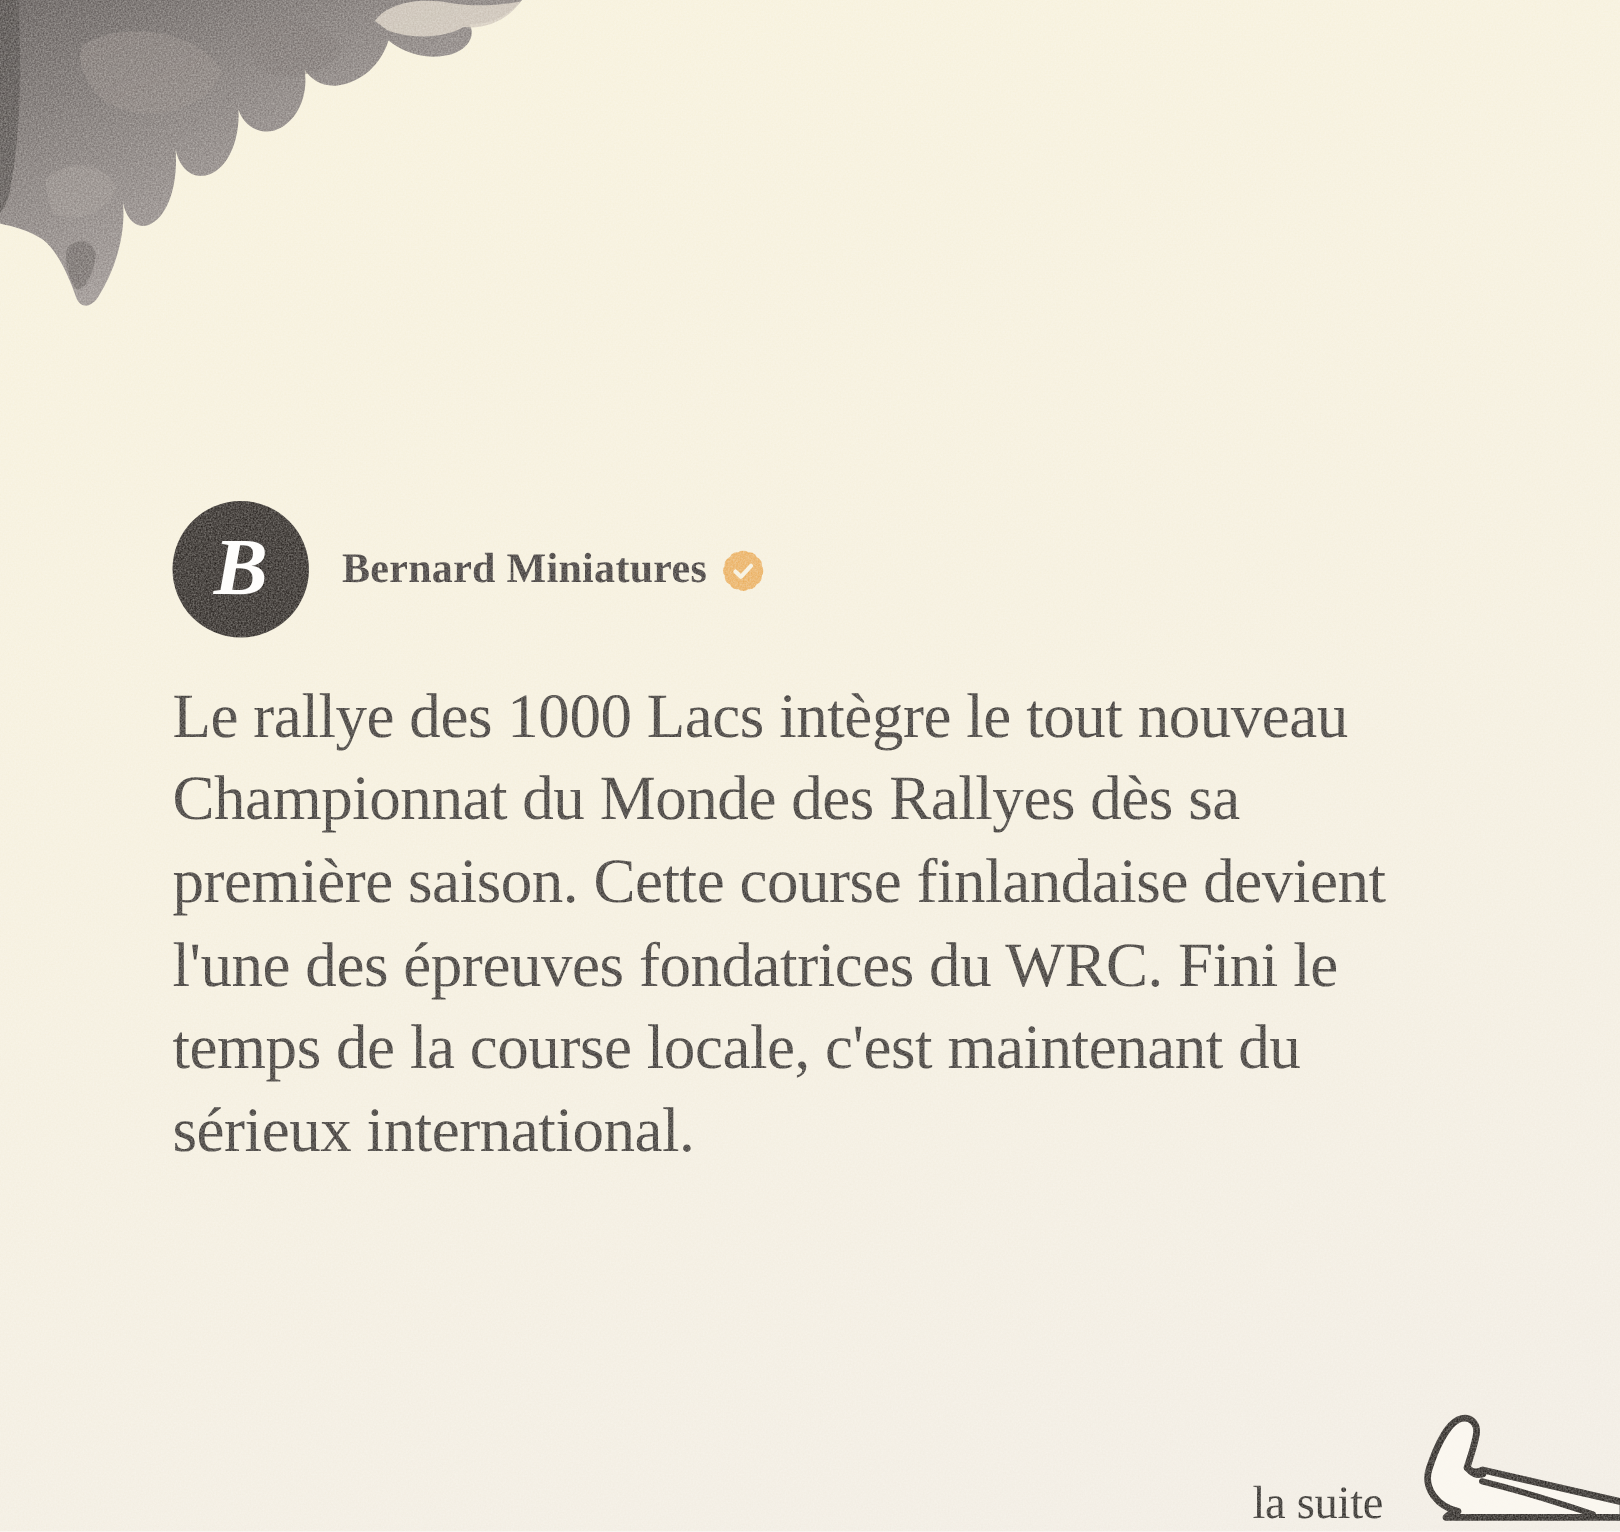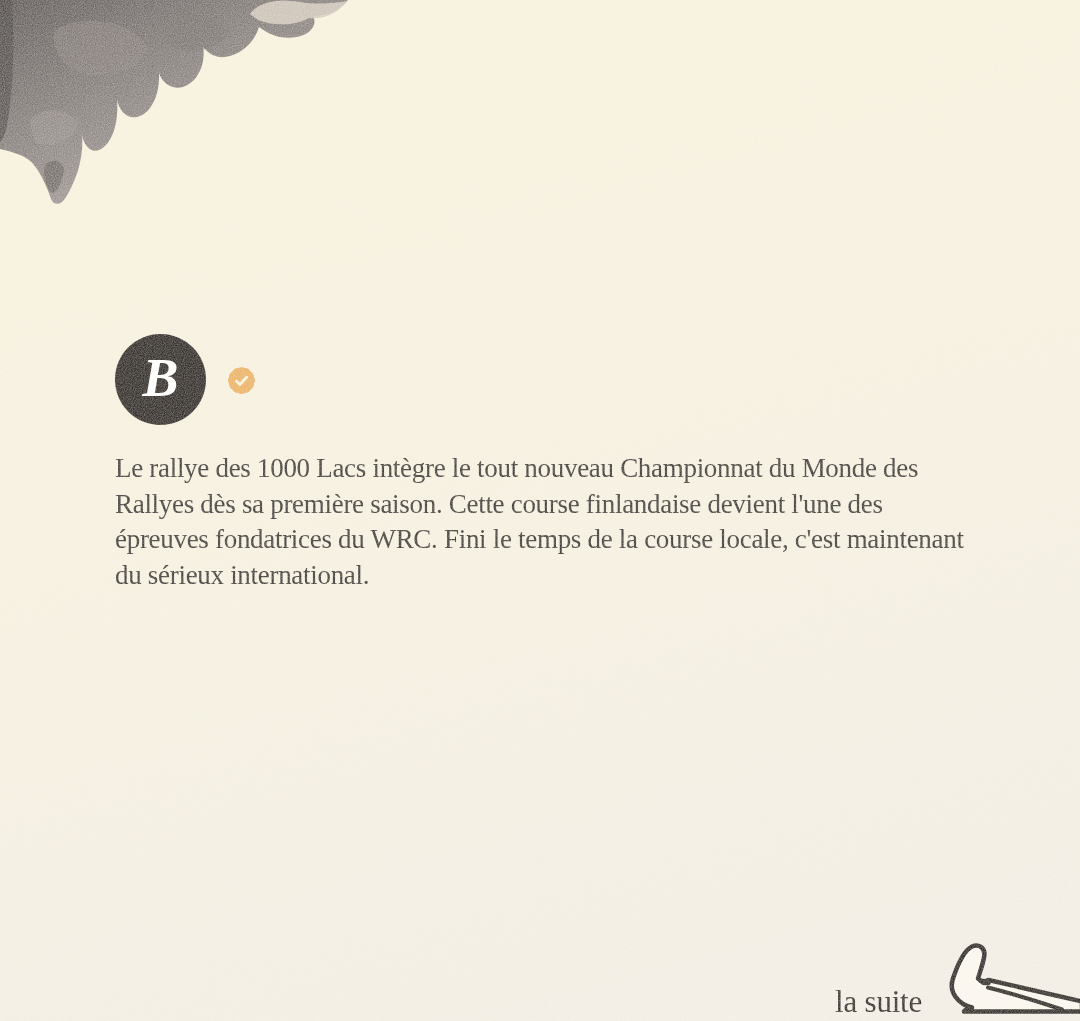--- a/index.html
+++ b/index.html
@@ -35,21 +35,21 @@
   .name-row{display:flex;align-items:center;gap:11px;}
   .name{
     font-size:28px;font-weight:bold;color:#292423;letter-spacing:.2px;
   }
   .badge{width:27px;height:27px;display:block;margin-top:2px;}
   .handle{
     font-size:24px;color:#8b8579;letter-spacing:.2px;
   }
   .post-body{
     position:absolute;left:115px;top:451px;width:862px;
-    font-size:27px;line-height:1.315;color:#272320;
+    font-size:42px;line-height:1.315;color:#272320;
     letter-spacing:-0.3px;
   }
   .footer{
     position:absolute;right:0;bottom:0;left:0;height:70px;
   }
   .next-label{
     position:absolute;left:835px;bottom:1px;
     font-size:31px;color:#181512;letter-spacing:-0.2px;
   }
   .hand{
@@ -78,20 +78,21 @@
 </svg>
 
 <div class="content">
 
   <div class="profile-row">
     <div class="avatar">
       <span>B</span>
     </div>
     <div class="profile-text">
       <div class="name-row">
+        <span class="name">Bernard Miniatures</span>
         <svg class="badge" viewBox="0 0 24 24" aria-hidden="true">
           <g fill="#e9a851">
             <circle cx="19.4" cy="12" r="4.6"></circle>
               <circle cx="18.41" cy="15.7" r="4.6"></circle>
             <circle cx="15.7" cy="18.41" r="4.6"></circle>
               <circle cx="12" cy="19.4" r="4.6"></circle>
             <circle cx="8.3" cy="18.41" r="4.6"></circle>
               <circle cx="5.59" cy="15.7" r="4.6"></circle>
             <circle cx="4.6" cy="12" r="4.6"></circle>
               <circle cx="5.59" cy="8.3" r="4.6"></circle>

